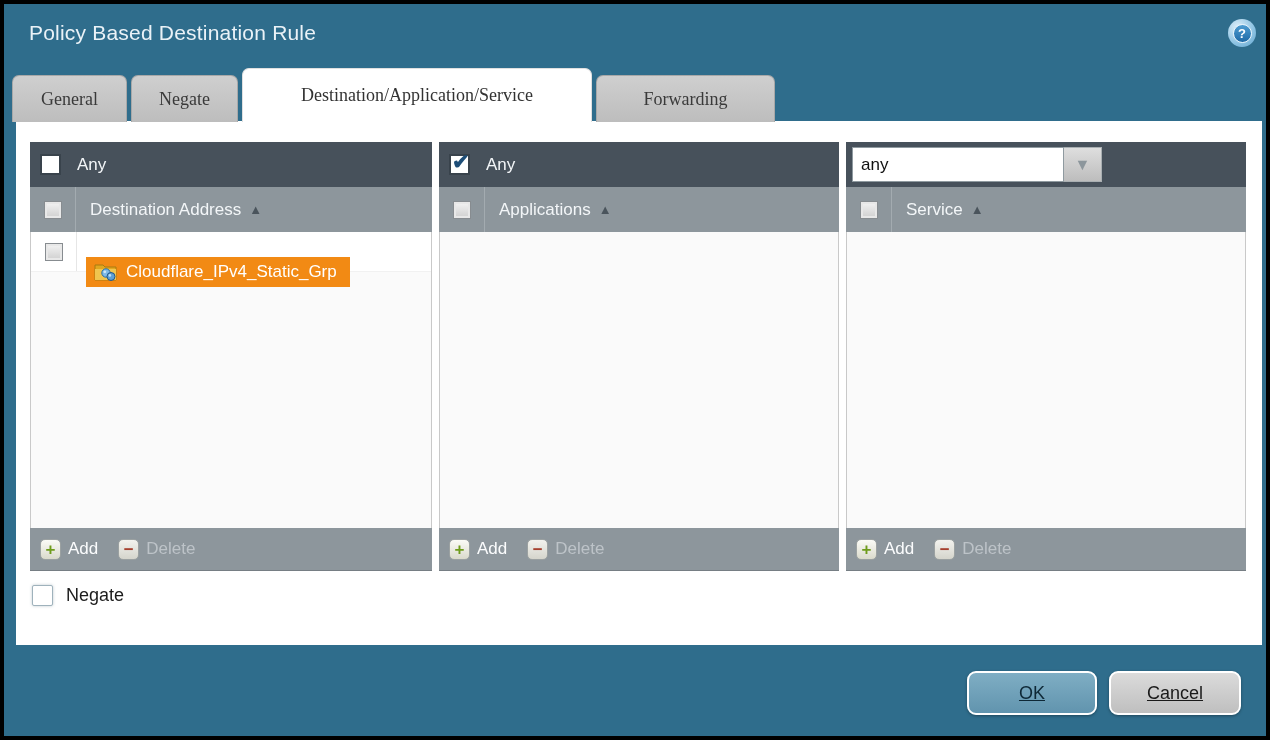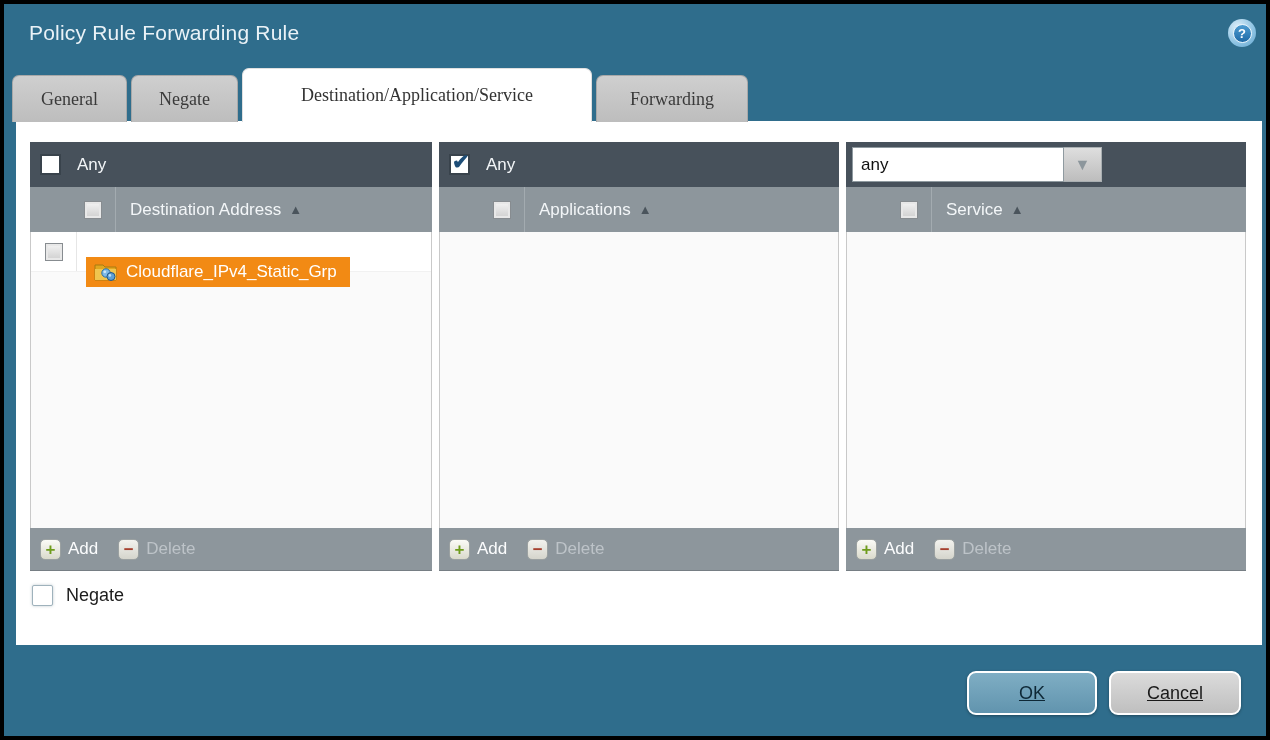--- a/index.html
+++ b/index.html
@@ -42,21 +42,21 @@
     border: 1px solid #a8a8a8; border-bottom: none;
     border-radius: 7px 7px 0 0;
     display: flex; align-items: center; justify-content: center;
     font-size: 18px; color: #3A3A3A; cursor: pointer; font-family: Liberation Serif, serif;
   }
   .tab.active {
     height: 54px; background: #fff; border-color: #e0e0e0;
     color: #333; z-index: 6;
   }
   .tab.w1 { width: 115px; } .tab.w2 { width: 107px; }
-  .tab.w3 { width: 350px; } .tab.w4 { width: 152px; }
+  .tab.w3 { width: 350px; } .tab.w4 { width: 179px; }
 
   
   .panel {
     position: absolute; left: 12px; top: 117px;
     width: 1246px; height: 524px; background: #fff; z-index: 3;
   }
 
   .columns {
     position: absolute; left: 14px; top: 21px;
     height: 429px; display: flex; gap: 7px;
@@ -77,21 +77,20 @@
   }
   .chk-big .check-glyph {
     position: absolute; left: 1px; top: -7px;
     color: #1E4E78; font-size: 21px; font-weight: bold; line-height: 1.2;
   }
 
   .col-sub {
     height: 45px; flex: 0 0 45px; background: #8D969C;
     display: flex; align-items: center; color: #F3F6F8; font-size: 17px;
     cursor: pointer;
-    padding-left: 40px;
   }
   .sub-chk-cell {
     width: 46px; height: 100%; flex: 0 0 46px;
     display: flex; align-items: center; justify-content: center;
     border-right: 1px solid #A3ABB0;
   }
   .chk-bevel {
     width: 18px; height: 18px;
     border: 1px solid #878C90;
     background: linear-gradient(180deg, #F4F4F4, #CFCFCF);
@@ -183,21 +182,21 @@
     left: 1105px; width: 132px;
     background: linear-gradient(180deg, #DBDBDB, #BFBFBF);
     color: #1A1A1A;
   }
 </style>
 </head>
 <body>
 
 <div class="frame">
 
-  <div class="title">Policy Rule Forwarding Rule</div>
+  <div class="title">Policy Based Destination Rule</div>
 
   <div class="help-icon">
     <div class="inner">?</div>
   </div>
 
   <div class="tabs">
     <div class="tab w1">General</div>
     <div class="tab w2">Negate</div>
     <div class="tab w3 active">Destination/Application/Service</div>
     <div class="tab w4">Forwarding</div>

